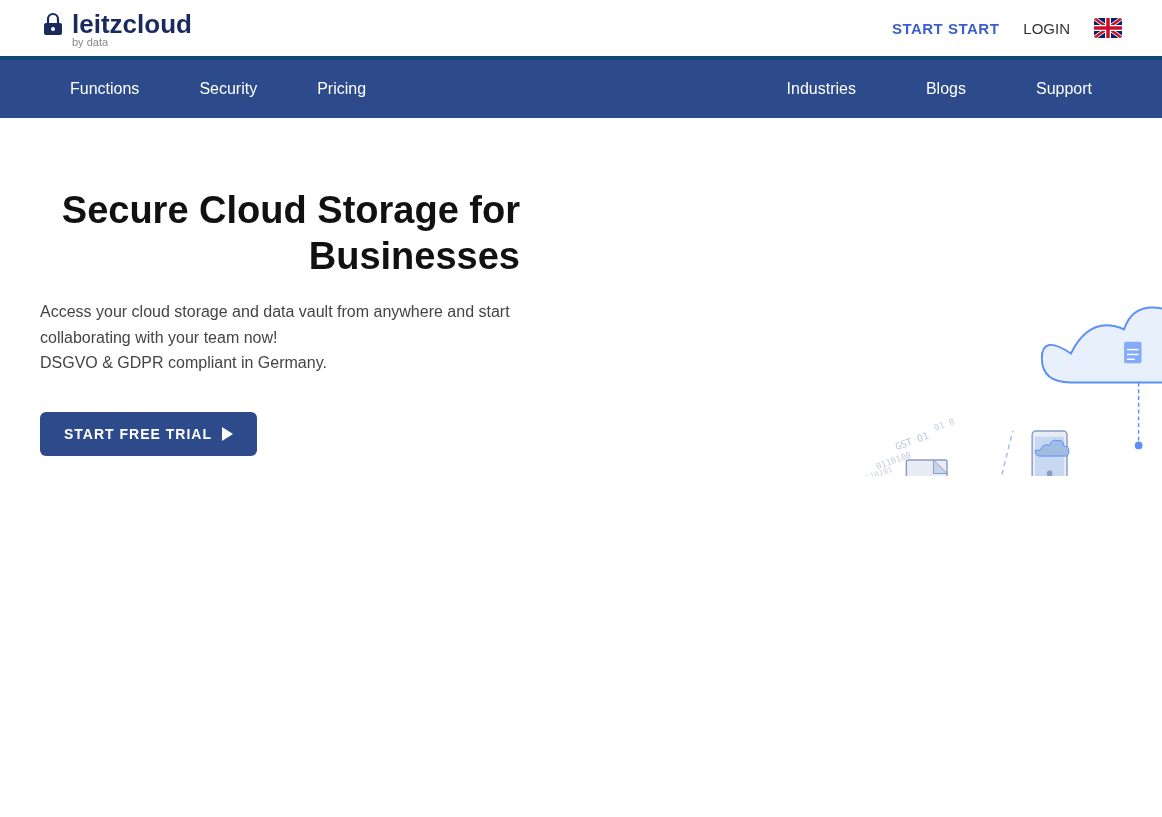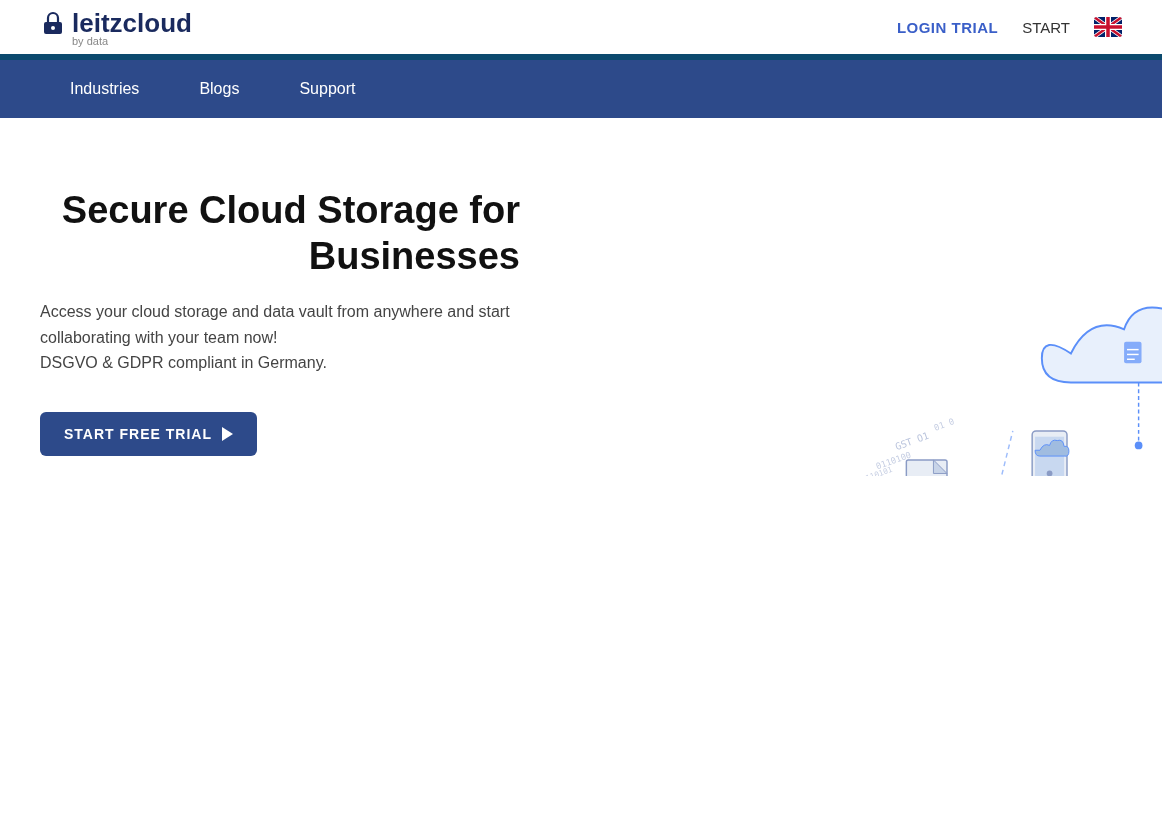--- a/index.html
+++ b/index.html
@@ -5,21 +5,21 @@
     * { margin: 0; padding: 0; box-sizing: border-box; }
     body { font-family: -apple-system, BlinkMacSystemFont, 'Segoe UI', sans-serif; background: #fff; color: #222; }
 
     
     .top-bar {
       display: flex;
       align-items: center;
       justify-content: space-between;
       padding: 10px 40px;
       background: #fff;
-      border-bottom: 6px solid #0c4a6e;
+      border-bottom: 4px solid #0c4a6e;
       height: 60px;
     }
     .logo-area {
       display: flex;
       flex-direction: column;
       align-items: flex-start;
     }
     .logo-main {
       font-size: 26px;
       font-weight: 700;
@@ -76,21 +76,21 @@
     }
     .nav-left {
       display: flex;
       align-items: center;
       gap: 0;
       flex: 1;
     }
     .nav-right {
       display: flex;
       align-items: center;
-      gap: 0;
+      gap: 10px;
     }
     .nav-item {
       color: #fff;
       font-size: 16px;
       font-weight: 500;
       padding: 0 30px;
       height: 58px;
       display: flex;
       align-items: center;
       cursor: pointer;
@@ -174,36 +174,41 @@
       <svg class="logo-icon" viewBox="0 0 26 26" fill="none" xmlns="http://www.w3.org/2000/svg">
         <rect x="4" y="12" width="18" height="12" rx="2" fill="#1a2a5e"></rect>
         <path d="M8 12V8a5 5 0 0 1 10 0v4" stroke="#1a2a5e" stroke-width="2.2" fill="none"></path>
         <circle cx="13" cy="18" r="2" fill="#fff"></circle>
       </svg>
       <span>leitzcloud</span>
     </div>
     <div class="logo-sub">by data</div>
   </div>
   <div class="top-right">
-    <a class="start-trial-link">LOGIN TRIAL</a>
-    <a class="login-link">START</a>
+    <a class="start-trial-link">START START</a>
+    <a class="login-link">LOGIN</a>
 
     <div class="flag-icon">
       <svg viewBox="0 0 28 20" xmlns="http://www.w3.org/2000/svg" width="28" height="20">
         <rect width="28" height="20" fill="#012169"></rect>
         <path d="M0,0 L28,20 M28,0 L0,20" stroke="#fff" stroke-width="4"></path>
         <path d="M0,0 L28,20 M28,0 L0,20" stroke="#C8102E" stroke-width="2.5"></path>
         <path d="M14,0 V20 M0,10 H28" stroke="#fff" stroke-width="6"></path>
         <path d="M14,0 V20 M0,10 H28" stroke="#C8102E" stroke-width="3.5"></path>
       </svg>
     </div>
   </div>
 </div>
 
 <nav class="nav-bar">
+  <div class="nav-left">
+    <a class="nav-item">Functions</a>
+    <a class="nav-item">Security</a>
+    <a class="nav-item">Pricing</a>
+  </div>
   <div class="nav-right">
     <a class="nav-item">Industries</a>
     <a class="nav-item">Blogs</a>
     <a class="nav-item">Support</a>
   </div>
 </nav>
 
 <section class="hero">
   <div class="hero-text">
     <h1 class="hero-title">Secure Cloud Storage for Businesses</h1>

